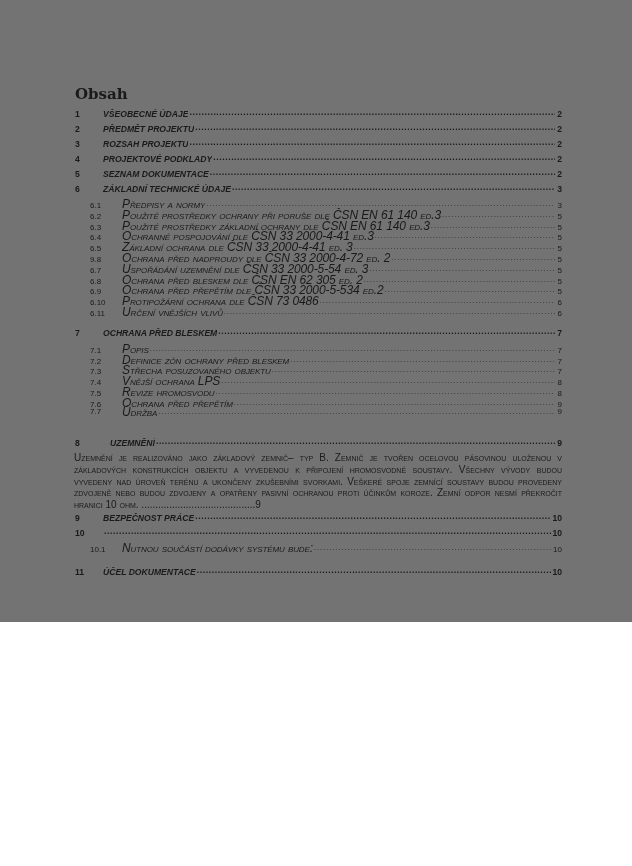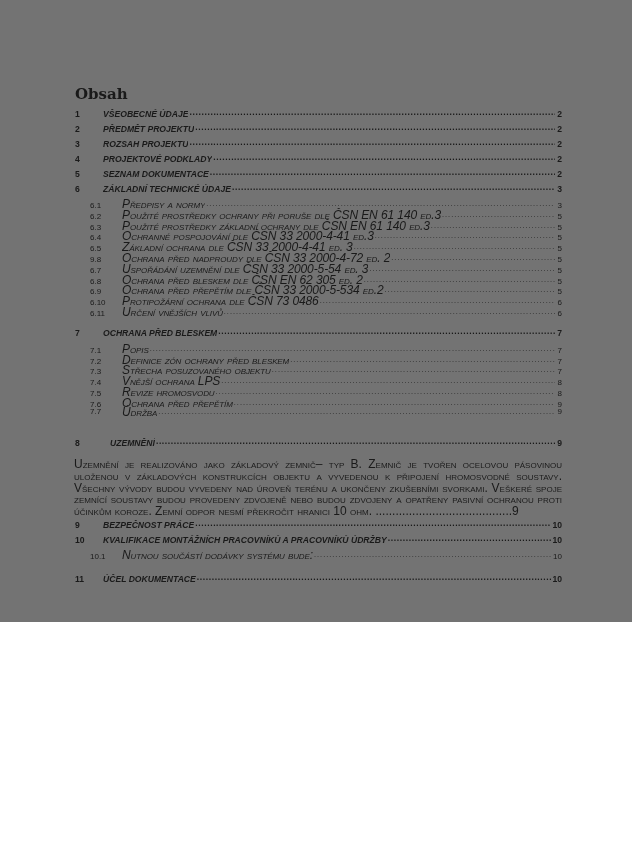--- a/index.html
+++ b/index.html
@@ -23,23 +23,23 @@
   .row.l2 .label { font-variant: small-caps; letter-spacing: -0.1px; font-size: 12px; }
   .dots { flex: 1; overflow: hidden; margin: 0 1px; position: relative; height: 1em; }
   .dots::before {
     content: ".......................................................................................................................................................................................................................................";
     position: absolute; left: 0; bottom: 0; letter-spacing: 1px; font-weight: normal;
   }
   .row.l1 .dots::before { font-weight: bold; letter-spacing: 0.6px; }
   .page-no { text-align: right; min-width: 6px; }
   .row.l2 .page-no { font-size: 8px; }
   .para {
-    font-family: "Liberation Sans", sans-serif; font-size: 12px;
+    font-family: "Liberation Sans", sans-serif; font-size: 10px;
     font-variant: small-caps; line-height: 11.6px; color: #1a1a1a;
-    text-align: justify; margin-top: 8px; margin-bottom: 2px; position: relative;
+    text-align: justify; margin-top: 1px; margin-bottom: 2px; position: relative;
   }
   .row.l1.tight { height: 14px; }
 </style>
 </head>
 <body>
 
 <div class="page">
   <h1 class="toc-title">Obsah</h1>
 
   <div class="toc">
@@ -208,21 +208,20 @@
     </div>
 
     <div class="row l1">
       <span class="num">9</span>
       <span class="label">BEZPEČNOST PRÁCE</span>
       <span class="dots"></span>
       <span class="page-no">10</span>
     </div>
     <div class="row l1 tight">
       <span class="num">10</span>
-      <span class="label">KVALIFIKACE MONTÁŽNÍCH PRACOVNÍKŮ A PRACOVNÍKŮ ÚDRŽBY</span>
       <span class="dots"></span>
       <span class="page-no">10</span>
     </div>
     <div class="row l2" style="margin-bottom:14px;">
       <span class="num">10.1</span>
       <span class="label">Nutnou součástí dodávky systému bude:</span>
       <span class="dots"></span>
       <span class="page-no">10</span>
     </div>
     <div class="row l1">

